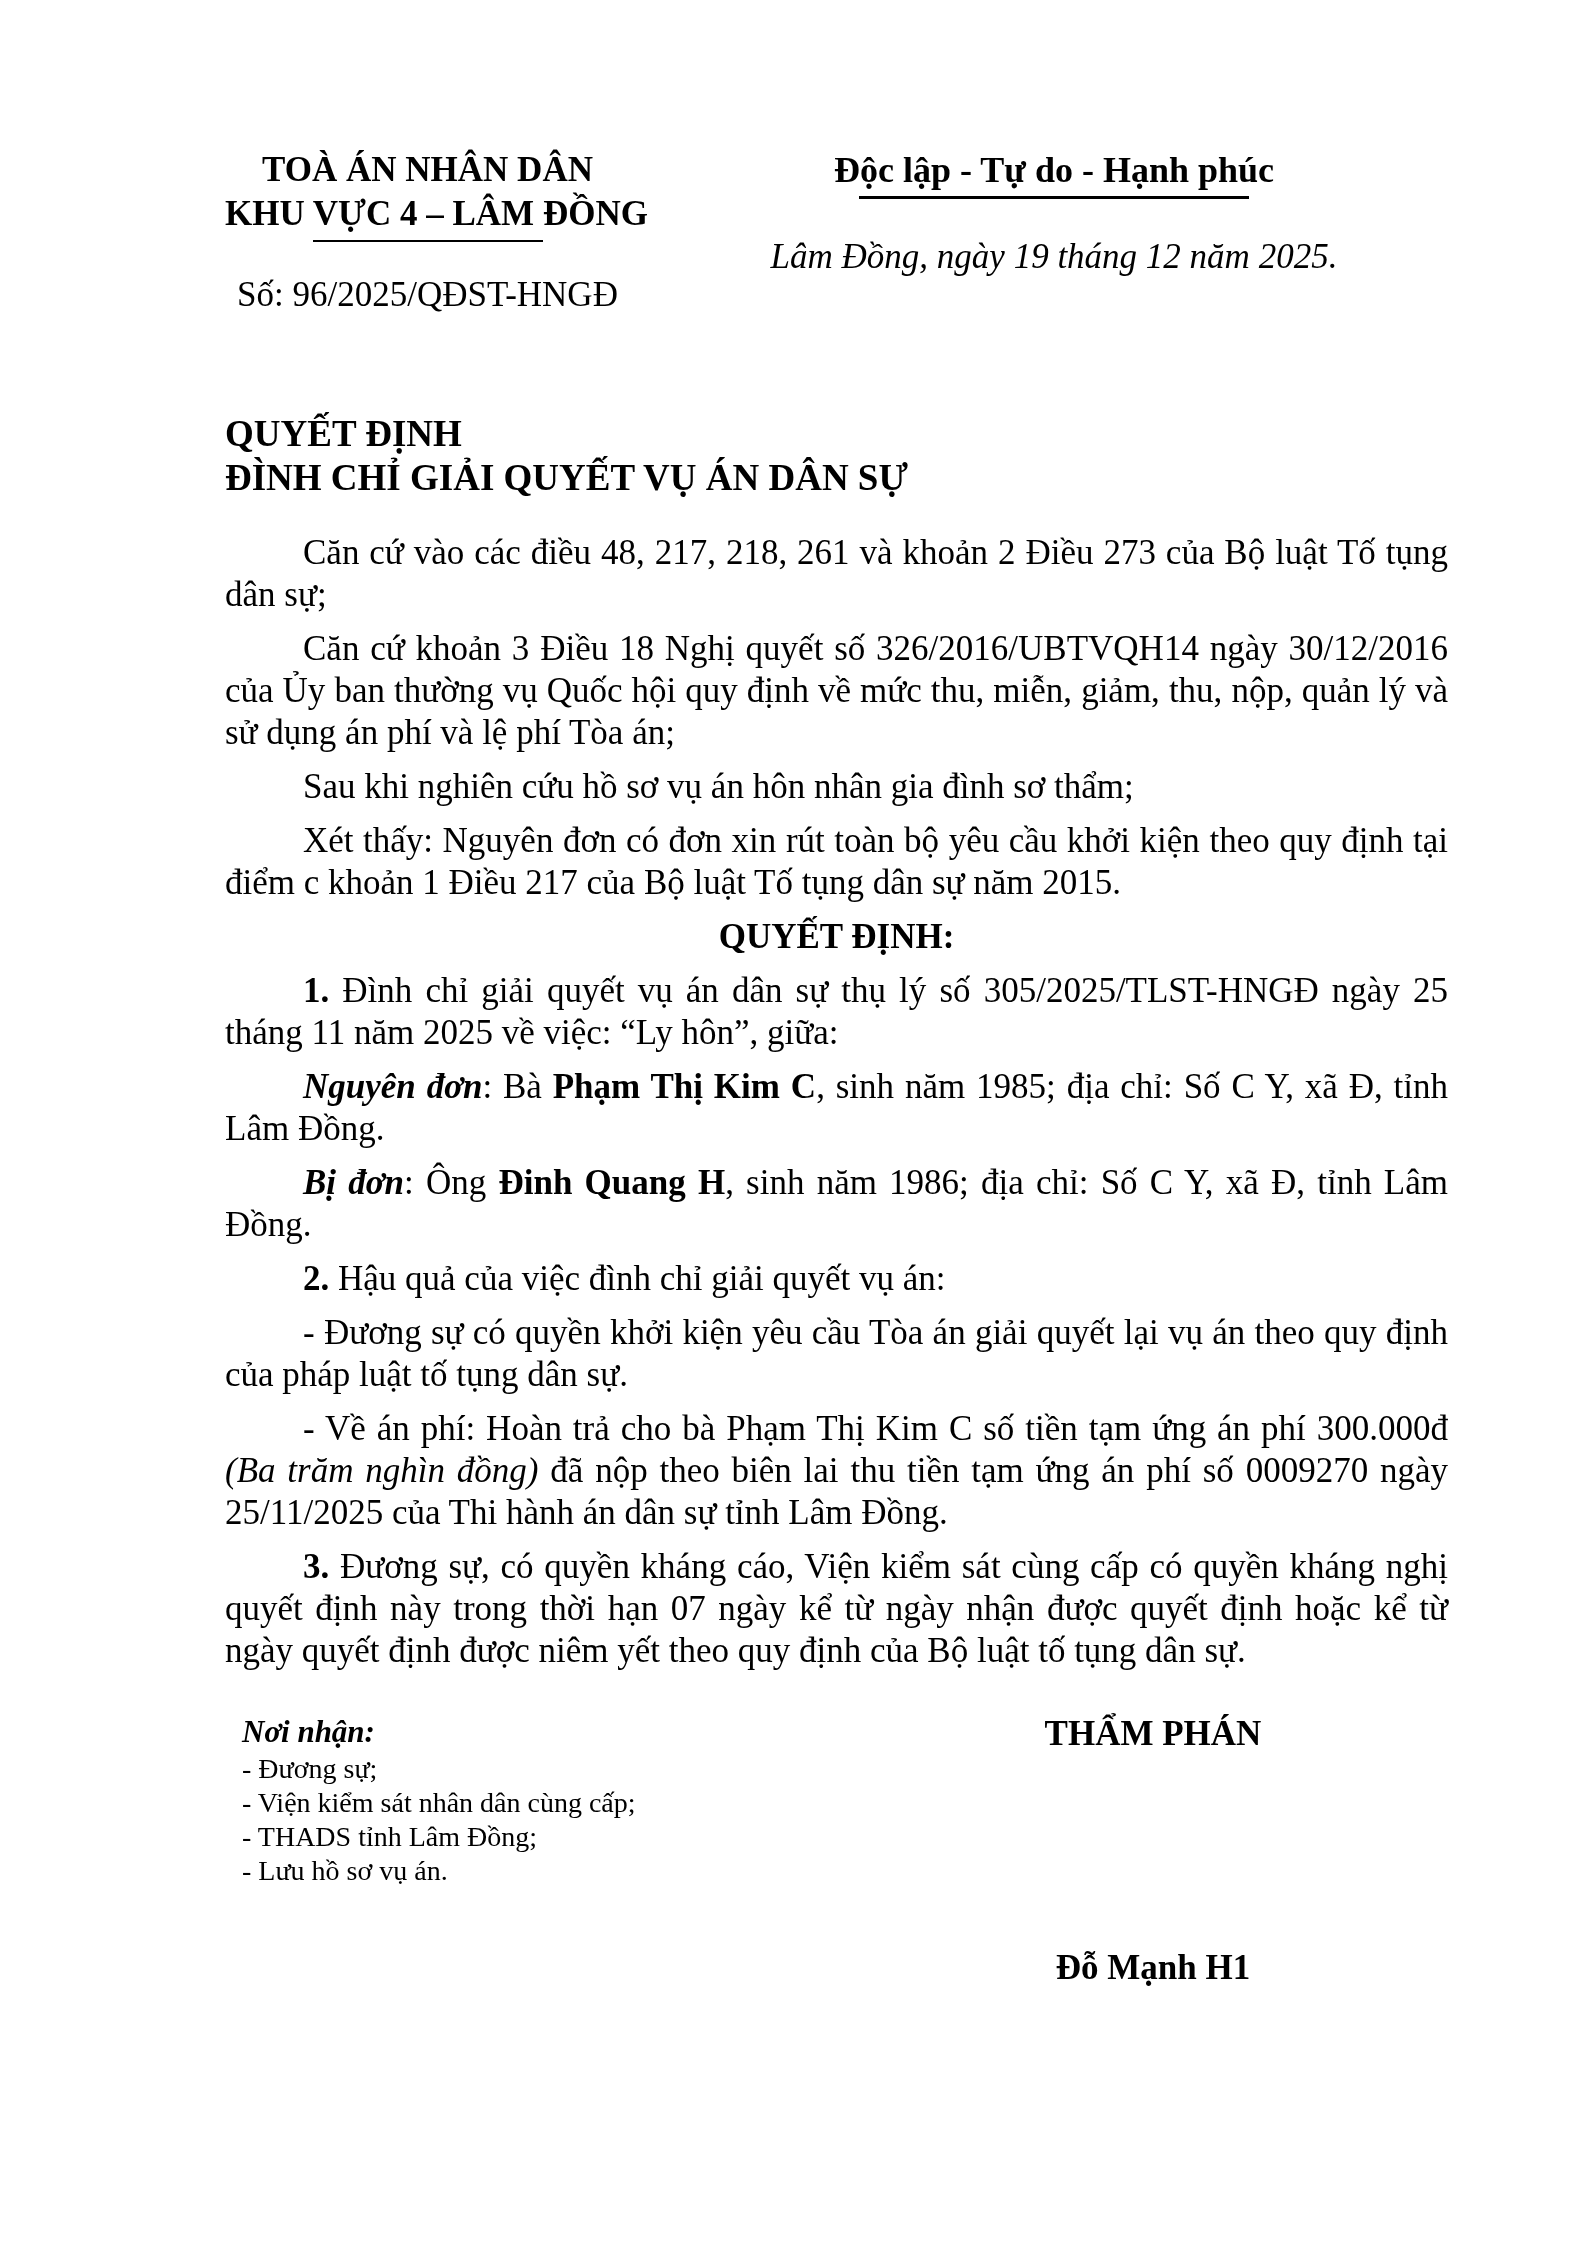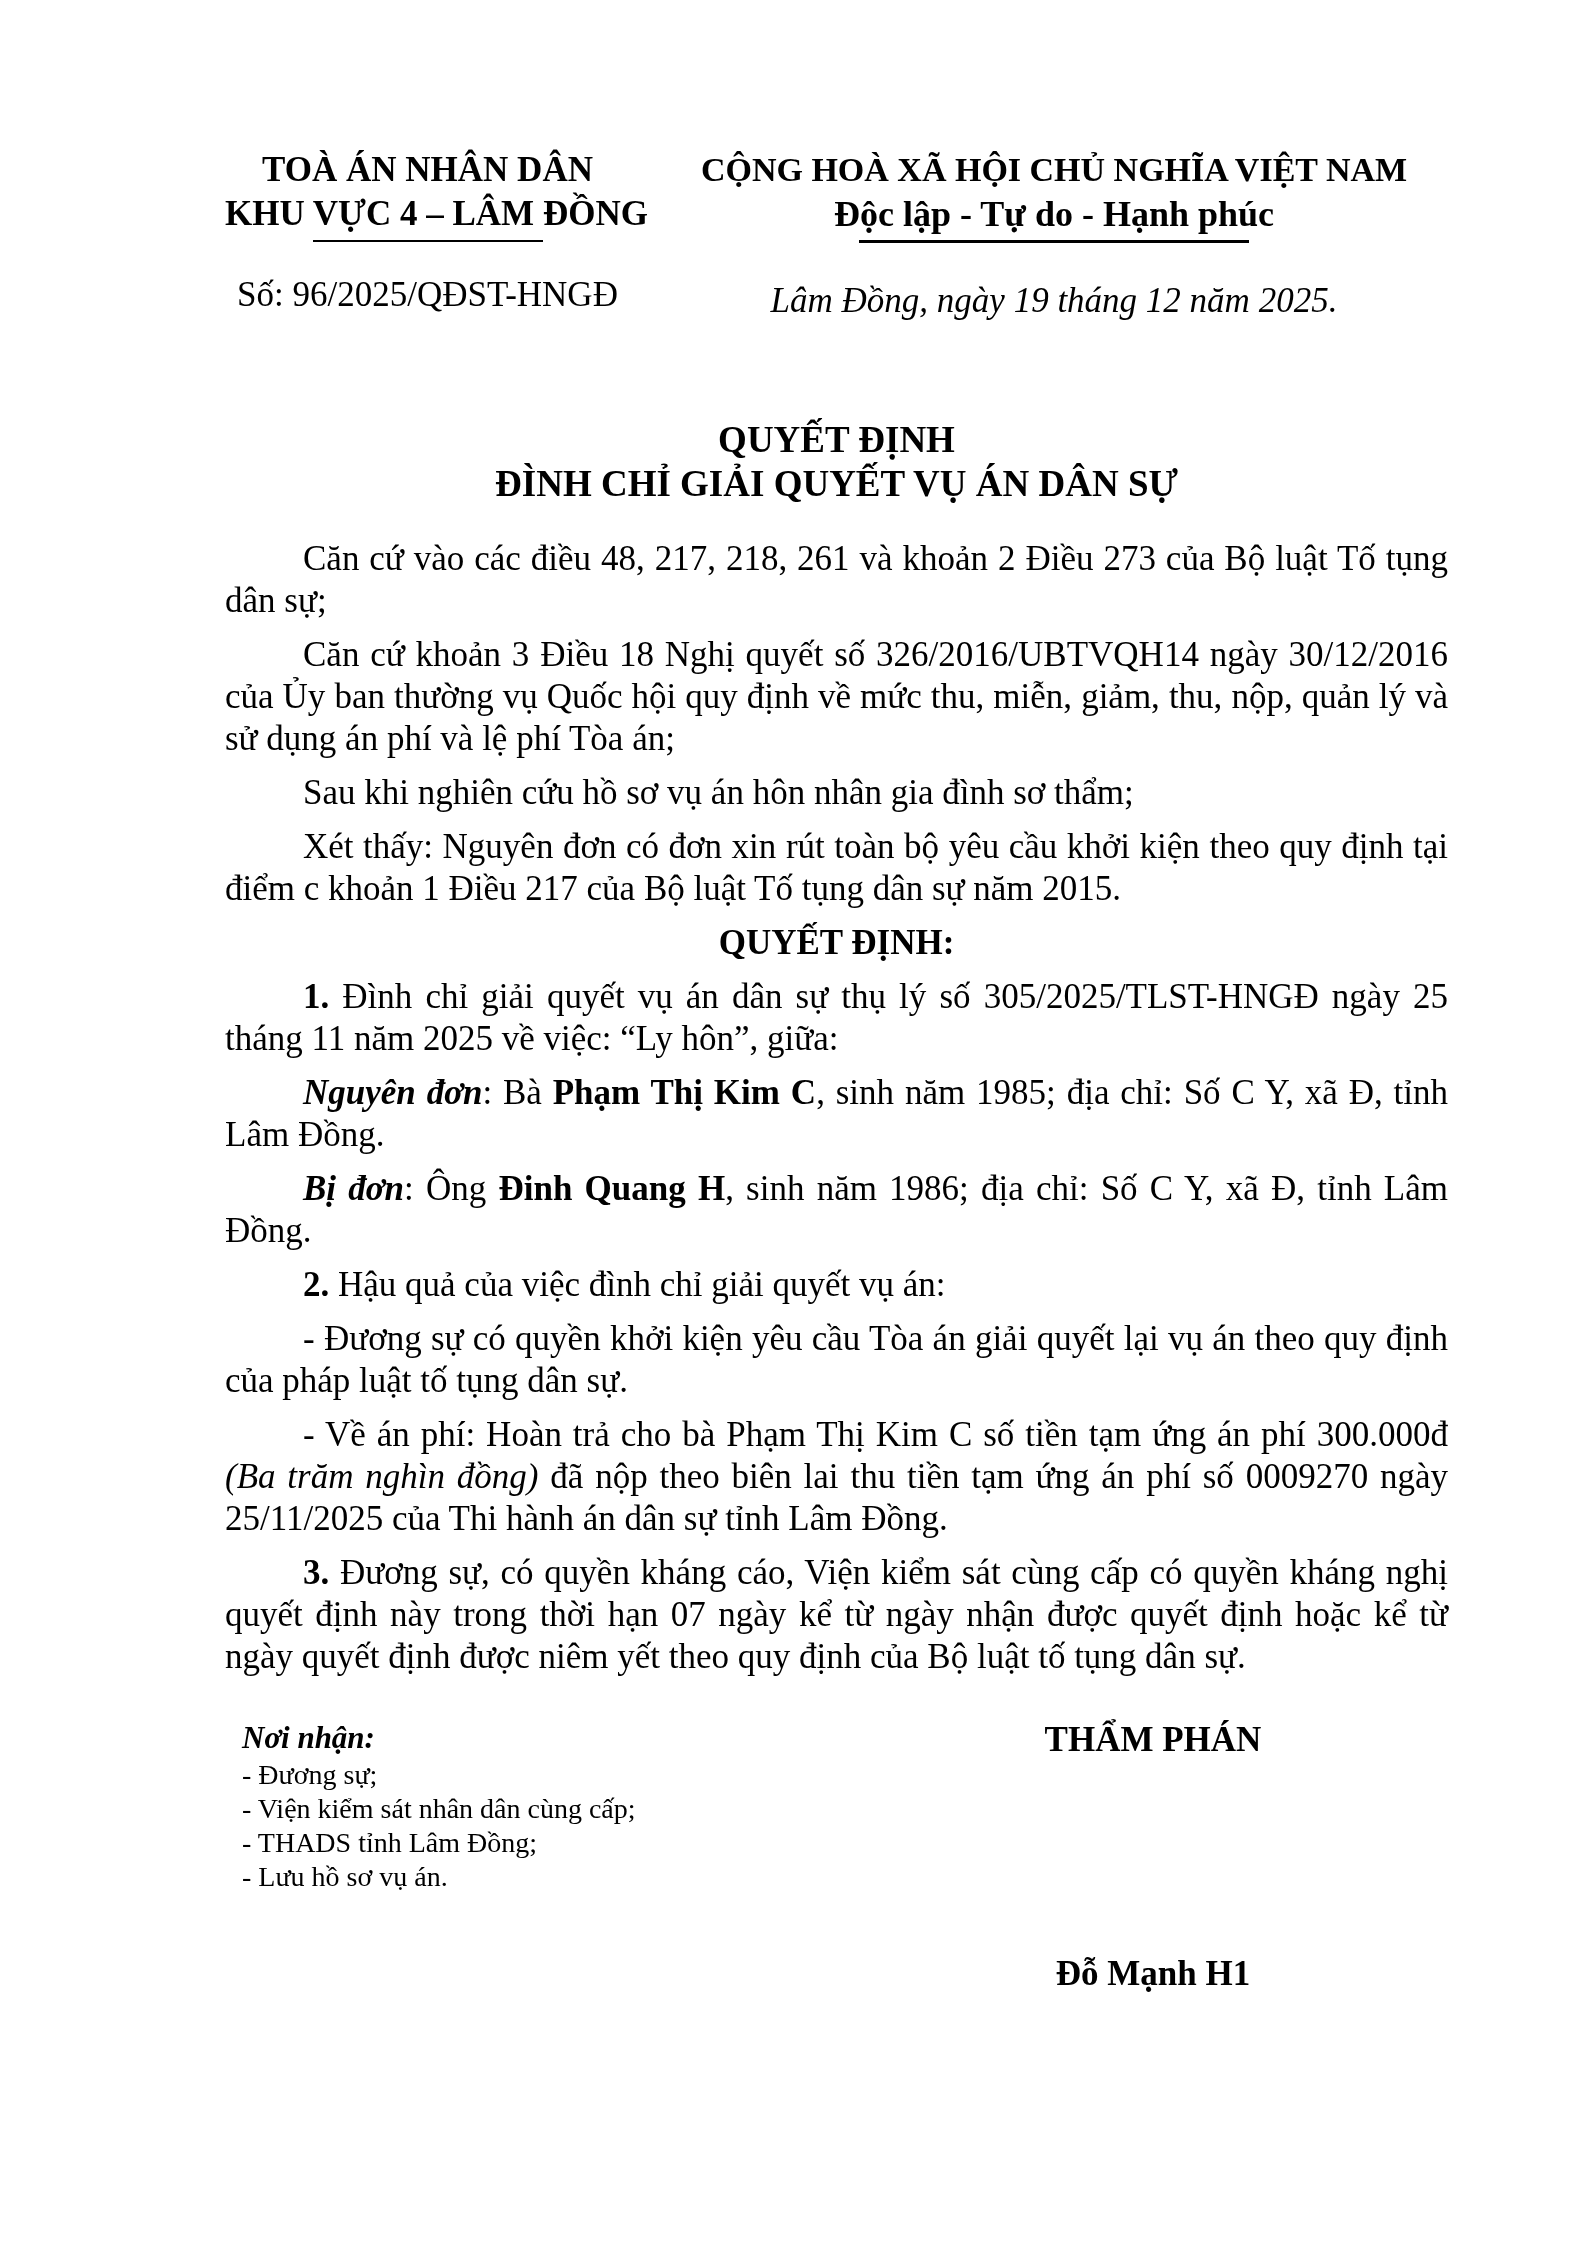--- a/index.html
+++ b/index.html
@@ -24,21 +24,21 @@
   .hdr-left  { width: 405px; text-align: center; }
   .hdr-right { flex: 1; margin-left: 30px; text-align: center; }
   .org-line  { font-weight: bold; line-height: 44px; white-space: nowrap; }
   .nat-line1 { font-weight: bold; font-size: 34px; line-height: 44px; white-space: nowrap; }
   .nat-line2 { font-weight: bold; font-size: 36px; line-height: 44px; white-space: nowrap; }
   .rule-left  { width: 230px; border-bottom: 2px solid #000; margin: 4px auto 0 auto; }
   .rule-right { width: 390px; border-bottom: 3px solid #000; margin: 4px auto 0 auto; }
   .doc-number { margin-top: 32px; line-height: 42px; white-space: nowrap; }
   .place-date { margin-top: 37px; line-height: 42px; font-style: italic; white-space: nowrap; }
   
-  .title-block { margin-top: 96px; text-align: center; }
+  .title-block { margin-top: 96px; }
   .title-line { font-weight: bold; font-size: 37px; line-height: 44px; white-space: nowrap; }
   
   .body-block { margin-top: 32px; }
   p.para {
     margin: 12px 0 0 0;
     text-indent: 78px;
     text-align: justify;
     line-height: 42px;
   }
   p.first { margin-top: 0; }
@@ -67,21 +67,20 @@
   <div class="content">
 
     <div class="hdr">
       <div class="hdr-left">
         <div class="org-line">TOÀ ÁN NHÂN DÂN</div>
         <div class="org-line">KHU VỰC 4 – LÂM ĐỒNG</div>
         <div class="rule-left"></div>
         <div class="doc-number">Số: 96/2025/QĐST-HNGĐ</div>
       </div>
       <div class="hdr-right">
-        <div class="nat-line1">CỘNG HOÀ XÃ HỘI CHỦ NGHĨA VIỆT NAM</div>
         <div class="nat-line2">Độc lập - Tự do - Hạnh phúc</div>
         <div class="rule-right"></div>
         <div class="place-date">Lâm Đồng, ngày 19 tháng 12 năm 2025.</div>
       </div>
     </div>
 
     <div class="title-block">
       <div class="title-line">QUYẾT ĐỊNH</div>
       <div class="title-line">ĐÌNH CHỈ GIẢI QUYẾT VỤ ÁN DÂN SỰ</div>
     </div>

